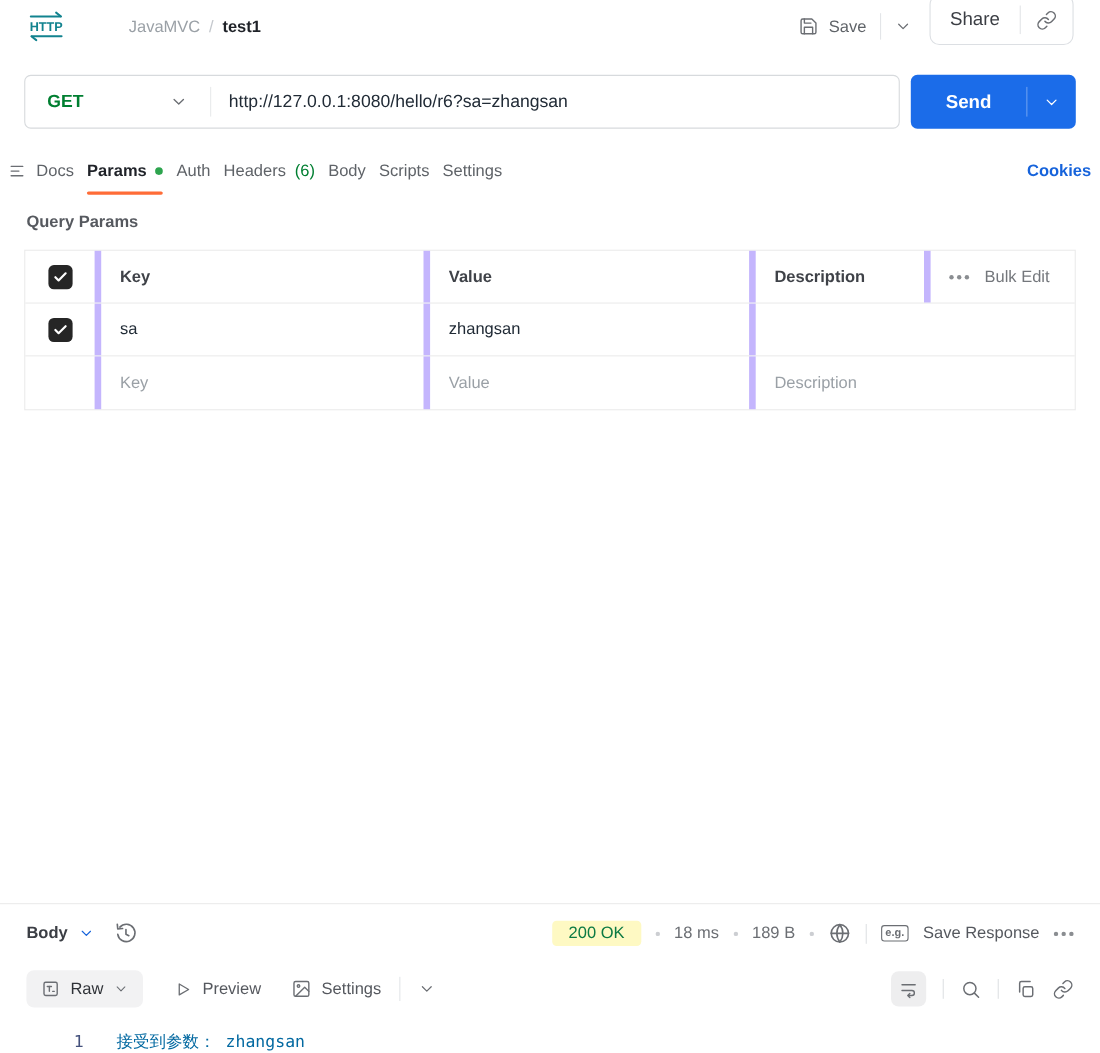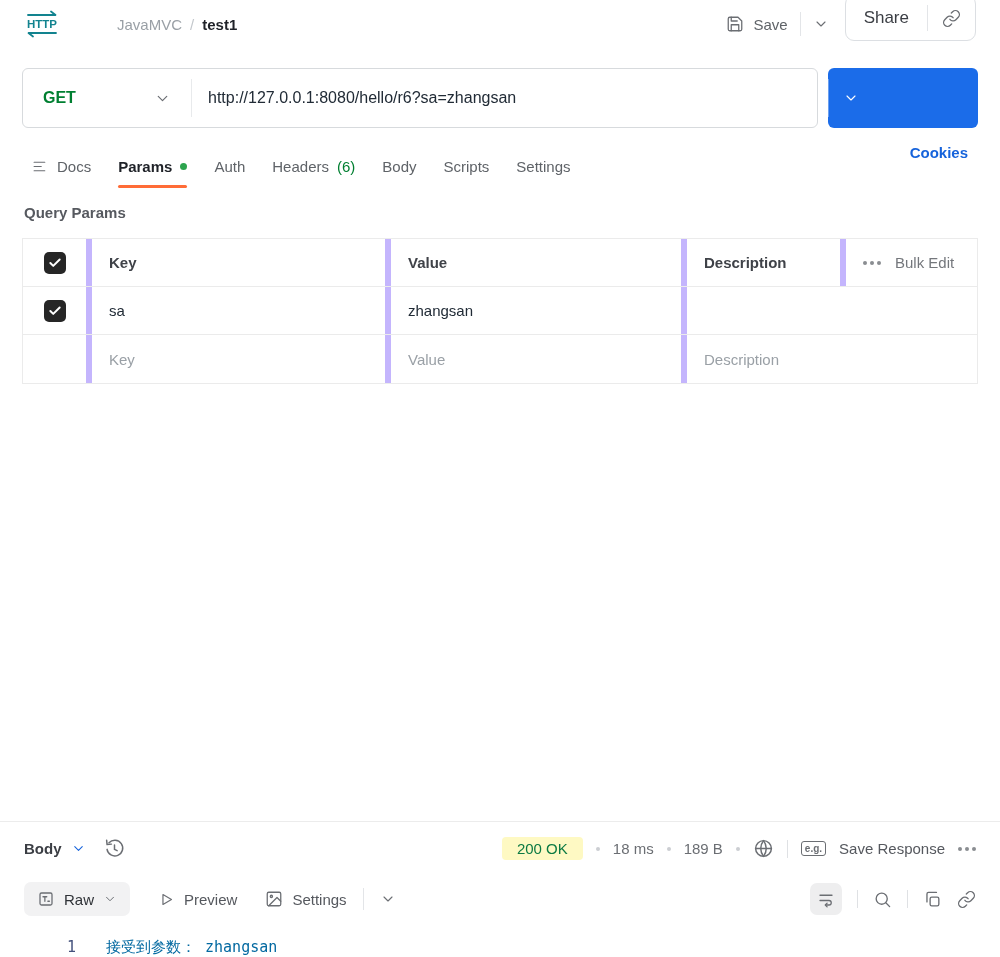--- a/index.html
+++ b/index.html
@@ -19,34 +19,34 @@
   .top-right { margin-left:auto; display:flex; align-items:center; }
   .save-btn { display:flex; align-items:center; gap:9px; color:#5f6368; font-size:15px; cursor:pointer; }
   .vdiv { width:1px; height:24px; background:#e3e5e8; margin:0 12px; }
   .caret-btn { display:flex; align-items:center; cursor:pointer; }
   .share-group { display:flex; align-items:center; border:1px solid #dcdfe3; border-radius:9px; margin-left:16px; position:relative; top:-6px; height:46px; }
   .share-group .share-label { padding:0 18px; font-size:17px; color:#3b3e44; cursor:pointer; }
   .share-group .gdiv { width:1px; height:26px; background:#e3e5e8; }
   .share-group .link-wrap { padding:0 14px; cursor:pointer; }
 
   
-  .request-row { display:flex; margin:20px 22px 0; height:60px; gap:10px; flex:none;justify-content:center; }
+  .request-row { display:flex; margin:20px 22px 0; height:49px; gap:10px; flex:none;justify-content:center; }
   .url-box { flex:1; display:flex; align-items:stretch; border:1px solid #d7dadd; border-radius:6px; }
   .method-select { width:168px; display:flex; align-items:center; justify-content:space-between; padding:0 20px; cursor:pointer; }
   .method-label { color:#007f31; font-weight:700; font-size:16px; }
   .url-div { width:1px; background:#e8eaec; margin:10px 0; }
   .url-input { flex:1; border:none; outline:none; font-size:16px; color:#212b36; padding:0 16px; font-family:"Liberation Sans", sans-serif; background:transparent; }
   .send-btn { width:150px; border-radius:6px; background:#1b6ce9; display:flex; align-items:stretch; cursor:pointer; }
   .send-main { flex:1; display:flex; align-items:center; justify-content:center; color:#fff; font-weight:700; font-size:17px; }
   .send-div { width:1px; background:rgba(255,255,255,0.35); margin:11px 0; }
   .send-caret { width:44px; display:flex; align-items:center; justify-content:center; }
   .send-caret svg { stroke:#fff; }
 
   
-  .tabs { display:flex; padding:0 32px; margin-top:16px; height:44px; gap:27px; font-size:15px; color:#5f6368; flex:none; }
+  .tabs { display:flex; align-items:center; padding:0 8px; margin-top:16px; height:44px; gap:12px; font-size:15px; color:#5f6368; flex:none; }
   .tab { display:flex; align-items:center; gap:8px; height:100%; position:relative; cursor:pointer; white-space:nowrap; }
   .tab.active { color:#1f2228; font-weight:600; }
   .tab.active::after { content:""; position:absolute; left:0; right:0; bottom:0; height:3px; background:#ff6c37; border-radius:2px; }
   .green-dot { width:7px; height:7px; border-radius:50%; background:#2da44e; }
   .tab .count { color:#007f31; }
   .cookies-link { margin-left:auto; color:#1663db; font-weight:700; font-size:15px; cursor:pointer; }
 
   
   .section-title { margin:16px 24px 0; font-size:15px; font-weight:700; color:#56595f; flex:none; }
   .params-table { margin:17px 22px 0; border:1px solid #ebebeb; flex:none; }
@@ -146,20 +146,21 @@
       <div class="method-select">
         <span class="method-label">GET</span>
         <svg class="ic" width="17" height="17" viewBox="0 0 24 24">
             <polyline points="6 9 12 15 18 9"></polyline>
           </svg>
       </div>
       <span class="url-div"></span>
       <input class="url-input" type="text" value="http://127.0.0.1:8080/hello/r6?sa=zhangsan" style="">
     </div>
     <div class="send-btn">
+      <span class="send-main">Send</span>
       <span class="send-div"></span>
       <span class="send-caret">
         <svg class="ic" width="16" height="16" viewBox="0 0 24 24">
             <polyline points="6 9 12 15 18 9"></polyline>
           </svg>
       </span>
     </div>
   </div>
 
   <div class="tabs">

